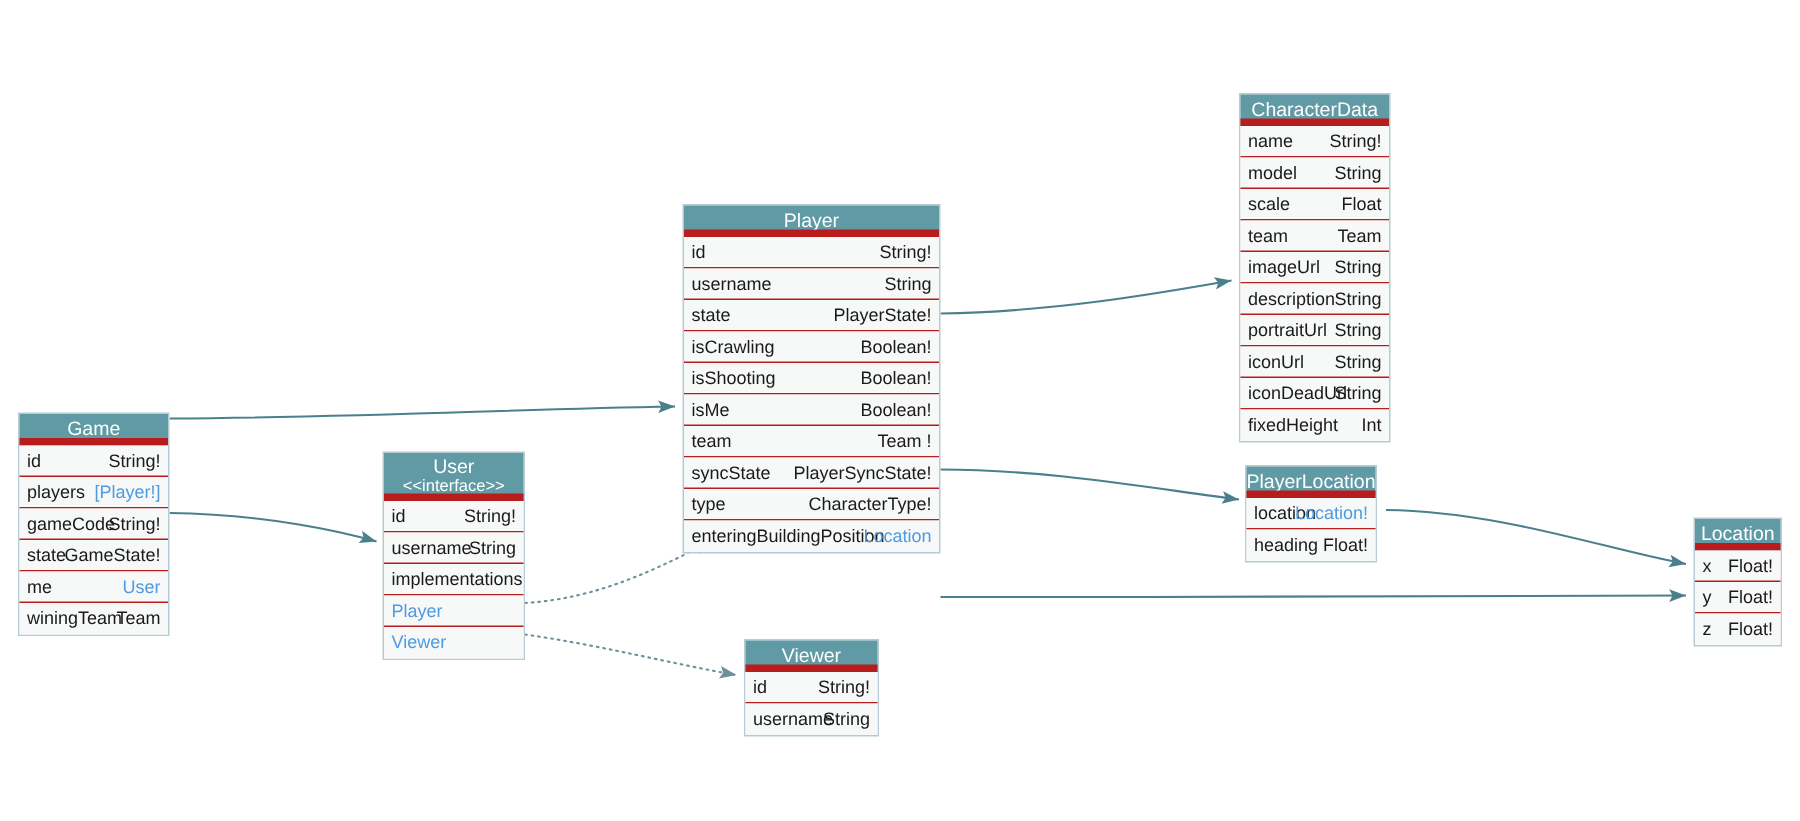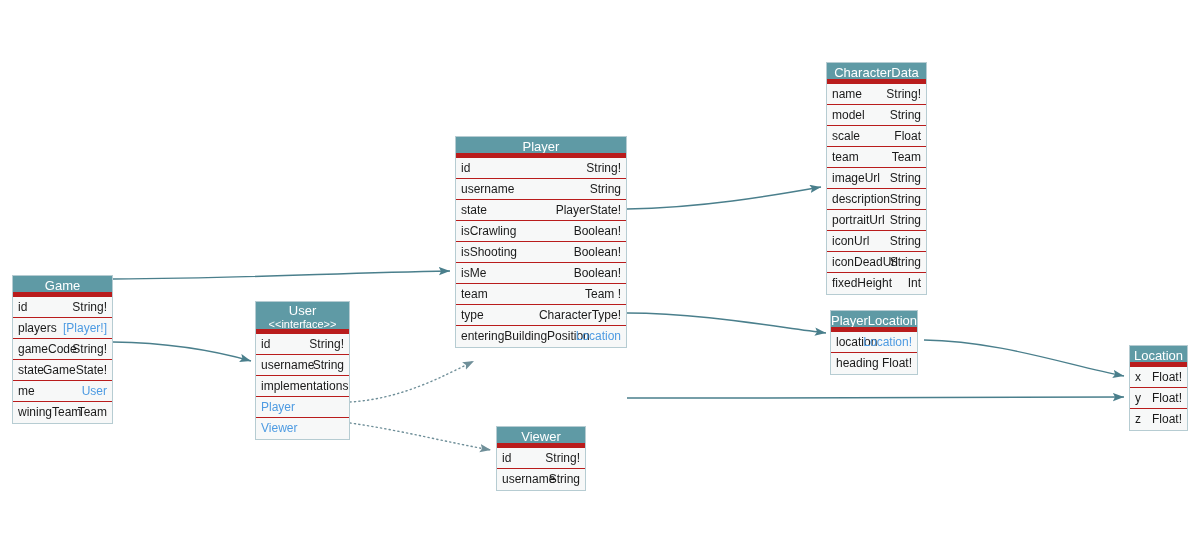--- a/index.html
+++ b/index.html
@@ -197,20 +197,24 @@
         </div>
         <div class="row">
           <span class="fname plain">isMe</span>
           <span class="ftype plain">Boolean!</span>
         </div>
         <div class="row">
           <span class="fname plain">team</span>
           <span class="ftype plain">Team !</span>
         </div>
         <div class="row">
+          <span class="fname plain">syncState</span>
+          <span class="ftype plain">PlayerSyncState!</span>
+        </div>
+        <div class="row">
           <span class="fname plain">type</span>
           <span class="ftype plain">CharacterType!</span>
         </div>
         <div class="row">
           <span class="fname plain">enteringBuildingPosition</span>
           <span class="ftype link">Location</span>
         </div>
       </div>
       <div class="entity" style="left: 496px; top: 426px; width: 90px;">
         <div class="entity-header"><span>Viewer</span></div>

